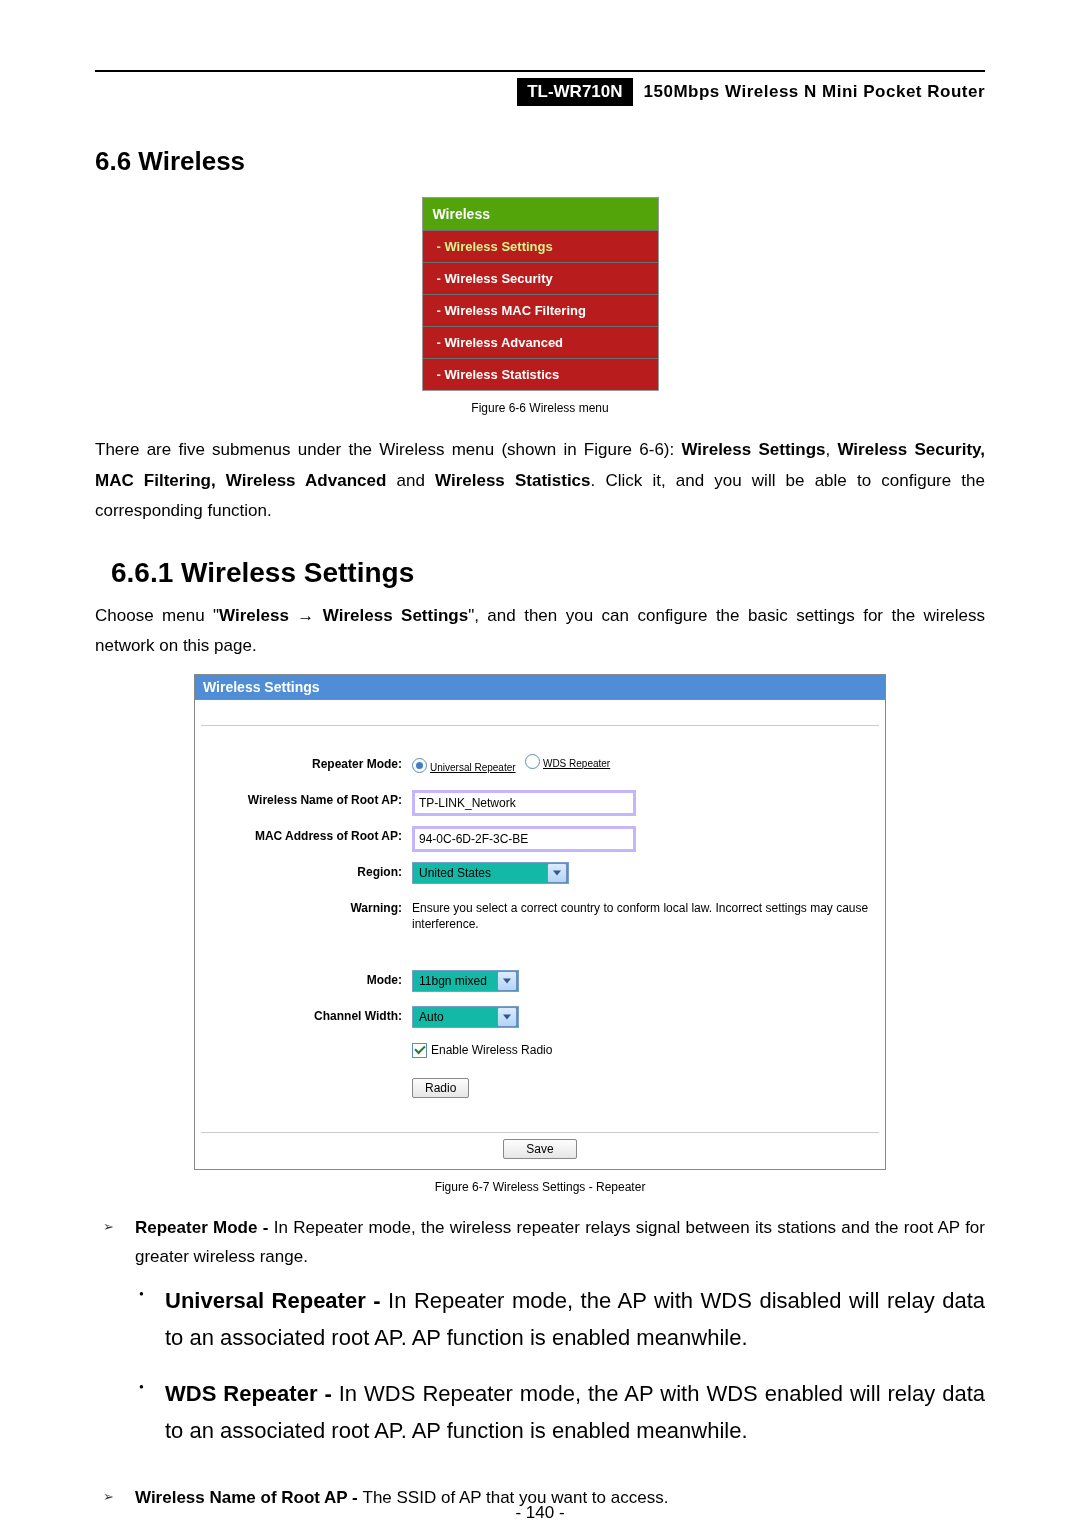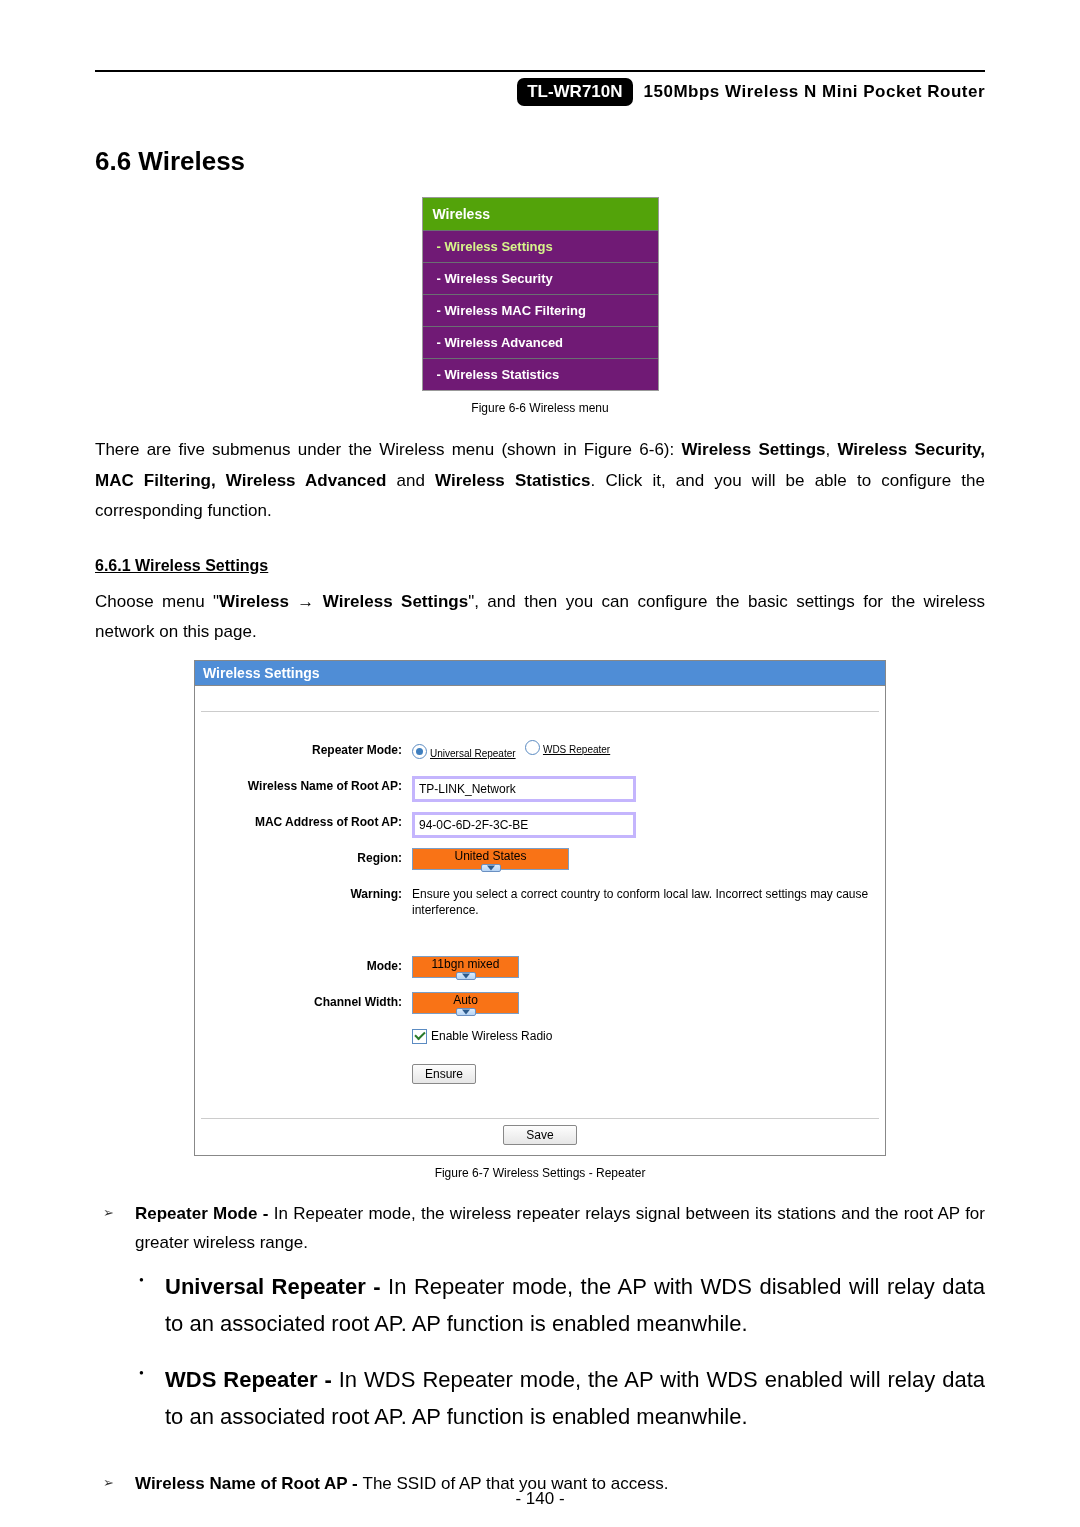--- a/index.html
+++ b/index.html
@@ -28,53 +28,51 @@
     margin-bottom: 40px;
   }
   .model-badge {
     display: inline-block;
     background: #000;
     color: #fff;
     padding: 4px 10px;
     margin-right: 6px;
     font-weight: bold;
     font-size: 17px;
-    border-radius: 7px;
   }
   .prod-desc {
     display: inline-block;
     font-size: 17px;
     font-weight: bold;
     letter-spacing: 0.5px;
   }
   h2.section {
     font-size: 26px;
     font-weight: bold;
     margin: 10px 0 20px 0;
   }
   h3.subsection {
-    font-size: 16px;
-    font-weight: bold;
-    margin: 30px 0 8px 0;
-    text-decoration: underline;
+    font-size: 28px;
+    font-weight: bold;
+    margin: 30px 0 8px 16px;
   }
   .menu-figure {
     width: 235px;
     margin: 0 auto;
     border: 1px solid #999;
   }
   .menu-header {
     background: #53a30a;
     color: #fff;
     font-weight: bold;
     padding: 8px 10px;
     font-size: 14px;
   }
   .menu-item {
-    background: #701a75;
+    background: #b91c1c;
     color: #fff;
     font-weight: bold;
     padding: 8px 10px 8px 14px;
     font-size: 13px;
     border-top: 1px solid #6a6f72;
   }
   .menu-item.selected { color: #d6f58a; }
   .fig-caption {
     text-align: center;
     font-size: 12px;
@@ -136,23 +134,22 @@
     padding: 0 4px;
     font-size: 12px;
     width: 210px;
     background: #fff;
   }
   .select-sim {
     display: inline-flex;
     align-items: center;
     border: 1px solid #7a9ec6;
     height: 20px;
-    background: #f97316;
-    font-size: 12px;
-    flex-direction: column;
+    background: #14b8a6;
+    font-size: 12px;
   }
   .select-sim .select-text { padding: 0 6px; }
   .select-sim .select-btn {
     width: 18px;
     height: 18px;
     margin: 1px;
     background: linear-gradient(#dcebfb, #b5d4f5);
     border: 1px solid #6a90c2;
     border-radius: 2px;
     display: flex;
@@ -395,21 +392,21 @@
           <span class="checkbox-sim checked">
             <span class="box"></span>
               <span>Enable Wireless Radio</span>
           </span>
         </div>
       </div>
 
       <div class="field-row">
         <div class="field-label"></div>
         <div class="field-value">
-          <span class="std-button">Ensure</span>
+          <span class="std-button">Radio</span>
         </div>
       </div>
 
     </div>
     <div class="save-row">
       <span class="std-button" style="padding:2px 22px">Save</span>
     </div>
   </div>
 
   <div class="fig-caption">Figure 6-7 Wireless Settings - Repeater</div>

